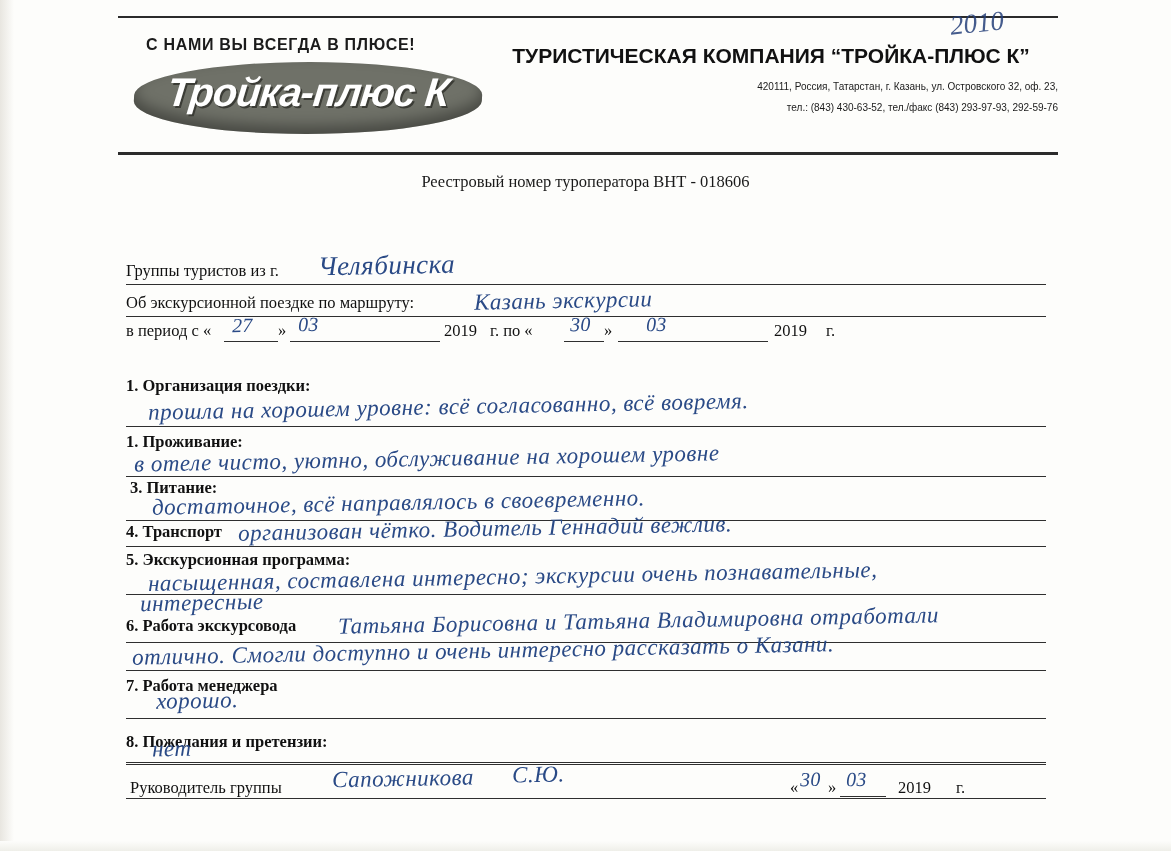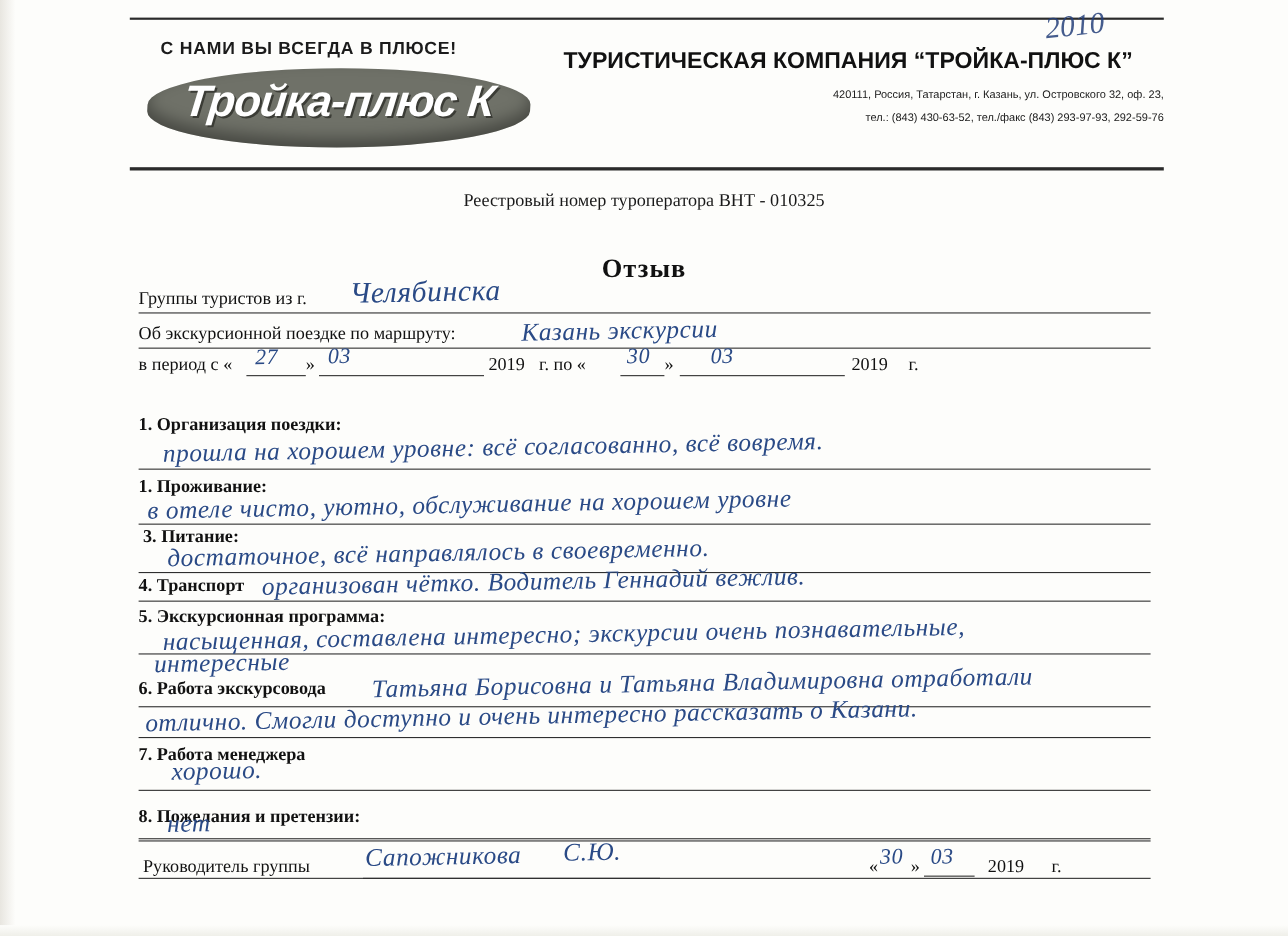--- a/index.html
+++ b/index.html
@@ -229,23 +229,22 @@
     <div class="company-lines">
       <div>420111, Россия, Татарстан, г. Казань, ул. Островского 32, оф. 23,</div>
       <div>тел.: (843) 430-63-52, тел./факс (843) 293-97-93, 292-59-76</div>
     </div>
 
     <div class="hdr-rule-bottom"></div>
   </div>
 
   <div class="handnote-top">2010</div>
 
-  <div class="registry">Реестровый номер туроператора ВНТ - 010325</div>
-
-  <div class="doc-title">Отзыв</div>
+  <div class="registry">Реестровый номер туроператора ВНТ - 018606</div>
+
 
   <div class="form">
 
     <div class="row">
       <span class="lbl" style="position:absolute;left:0;top:3px;">Группы туристов из г.</span>
       <span class="rule" style="left:0;top:26px;width:920px;"></span>
       <span class="hand hand-lg" style="left:192px;top:-8px;">Челябинска</span>
     </div>
 
     <div class="row" style="margin-top:8px;">

